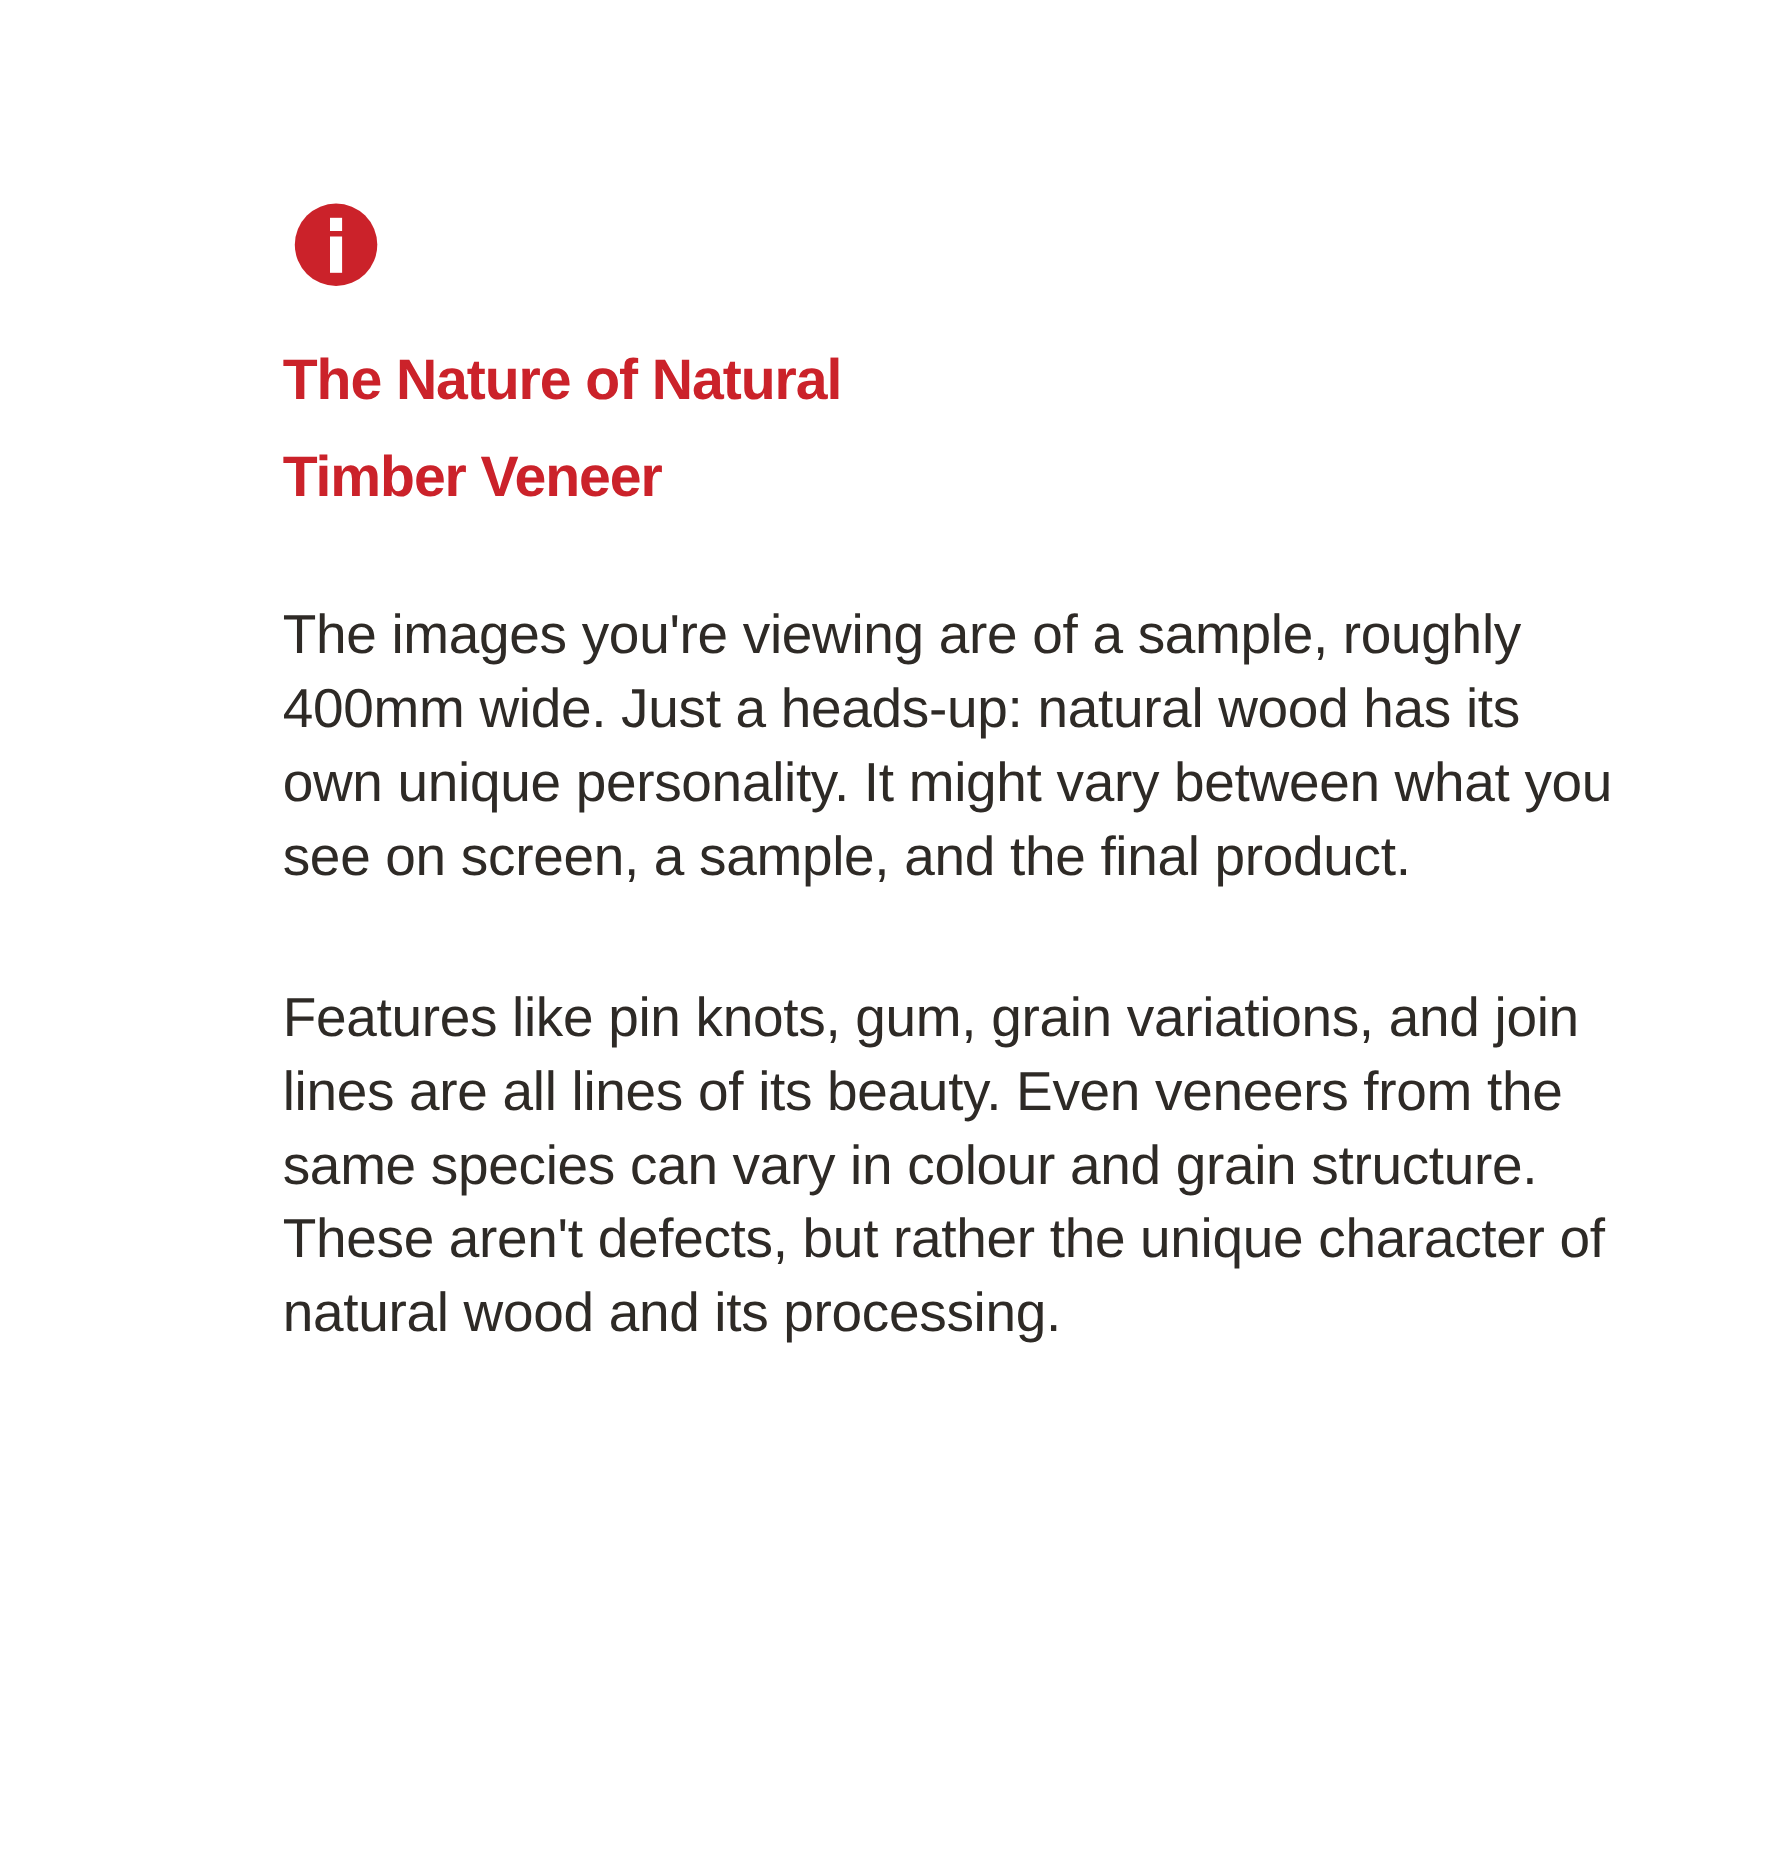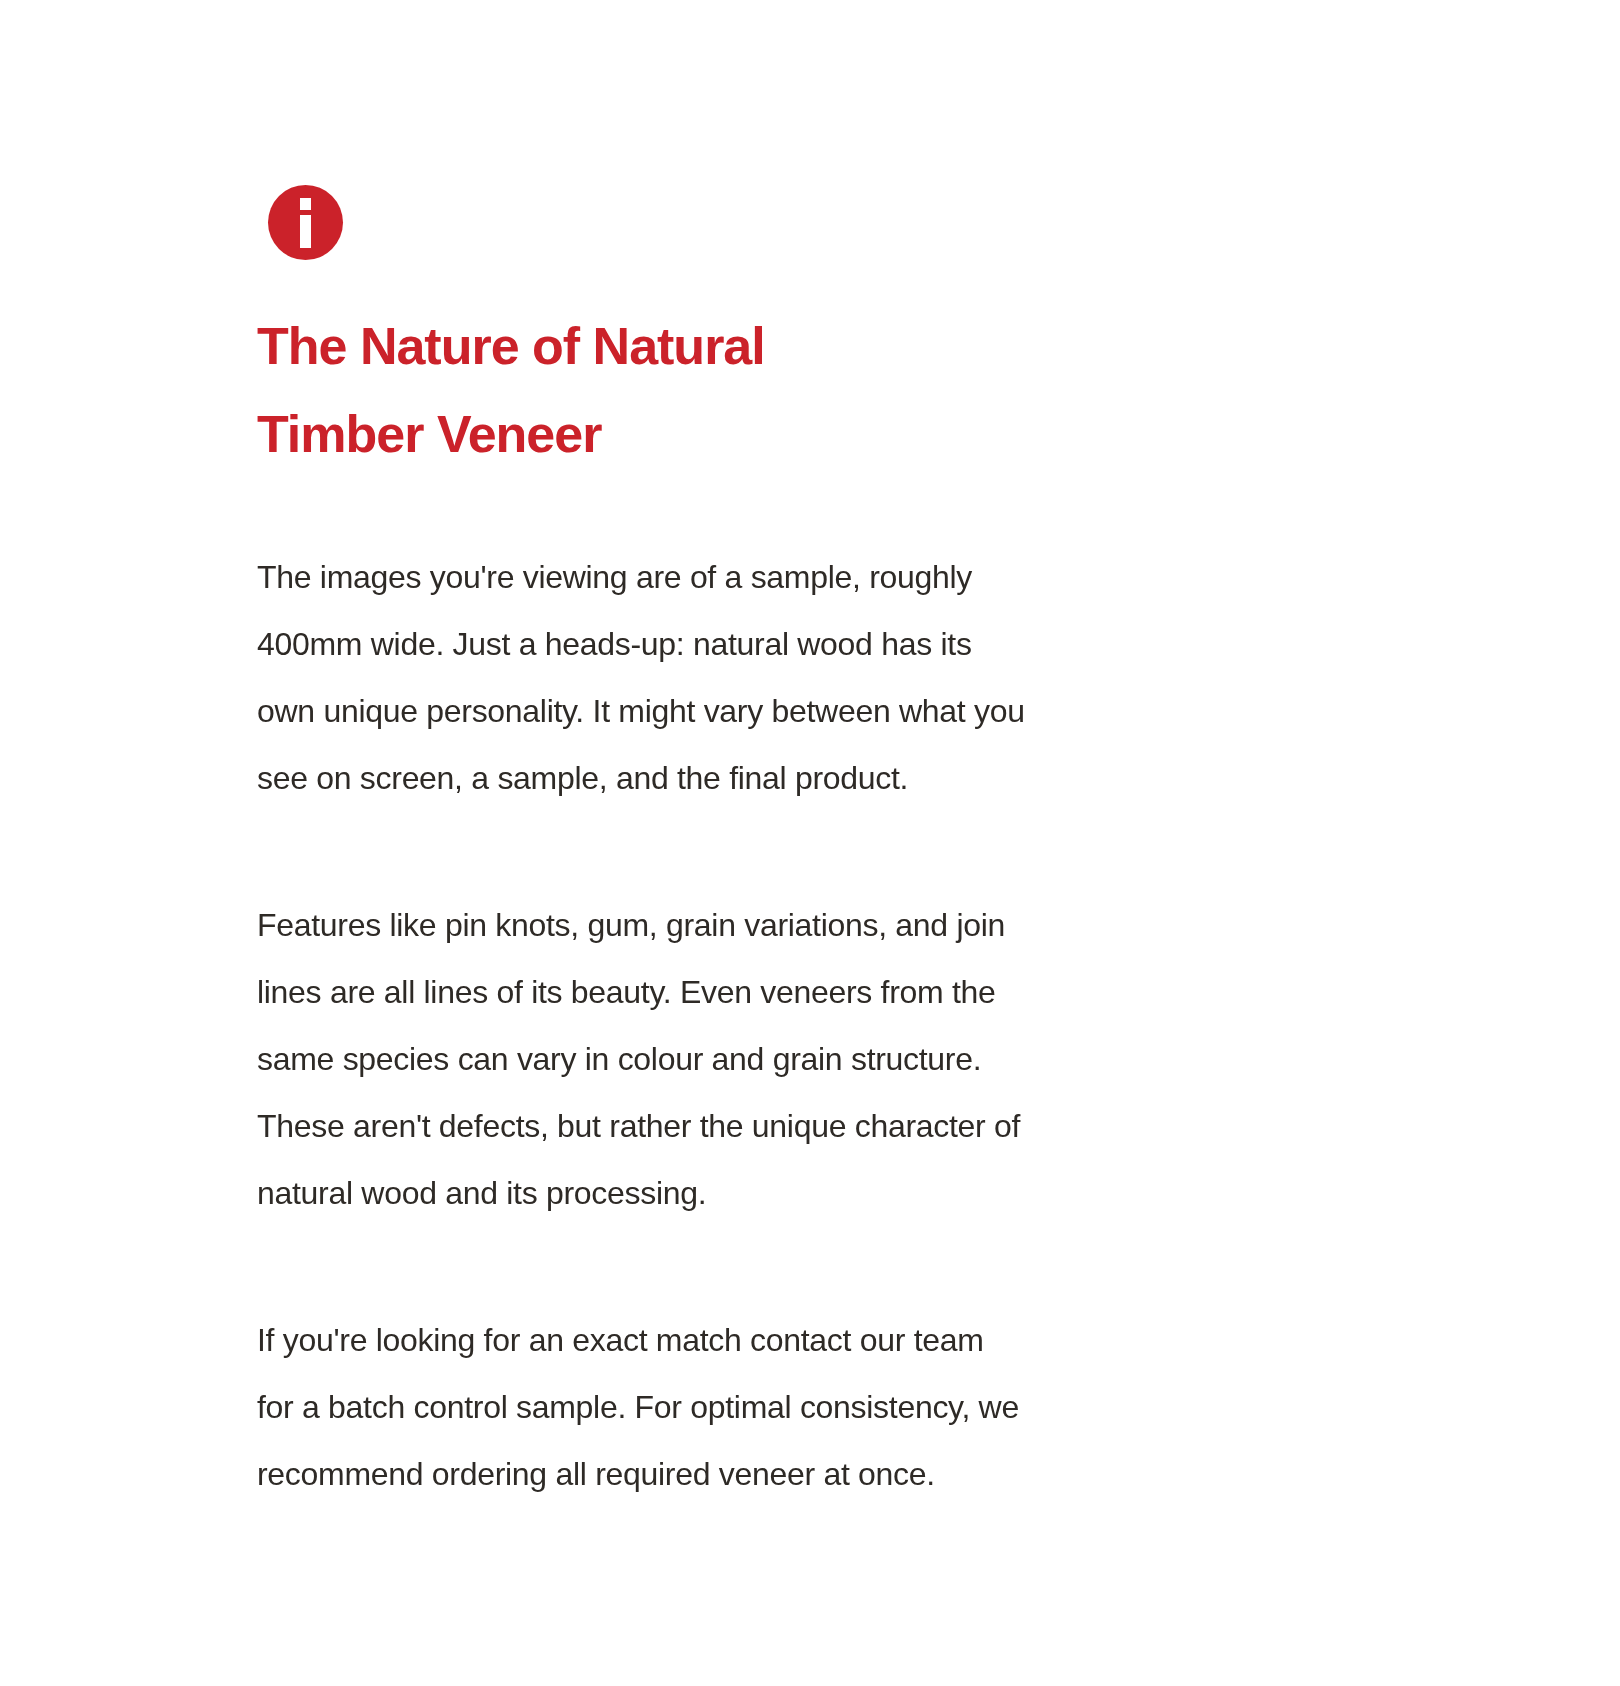--- a/index.html
+++ b/index.html
@@ -46,21 +46,21 @@
     margin: 42px 0 0 0;
     font-size: 52px;
     line-height: 88px;
     font-weight: bold;
     letter-spacing: -1px;
     color: #cb222a;
     white-space: pre-line;
   }
   .body-copy p {
     margin: 0 0 80px 0;
-    font-size: 32px;
+    font-size: 50px;
     line-height: 67px;
     letter-spacing: -0.3px;
     color: #2e2a26;
     white-space: pre-line;
   }
   .body-copy p:first-child {
     margin-top: 66px;
   }
   .body-copy p:last-child {
     margin-bottom: 0;
@@ -82,18 +82,15 @@
   <div class="body-copy">
     <p>The images you're viewing are of a sample, roughly
 400mm wide. Just a heads-up: natural wood has its
 own unique personality. It might vary between what you
 see on screen, a sample, and the final product.</p>
     <p>Features like pin knots, gum, grain variations, and join
 lines are all lines of its beauty.  Even veneers from the
 same species can vary in colour and grain structure.
 These aren't defects, but rather the unique character of
 natural wood and its processing.</p>
-    <p>If you're looking for an exact match contact our team
-for a batch control sample. For optimal consistency, we
-recommend ordering all required veneer at once.</p>
   </div>
 
 </section>
 
 </body></html>

